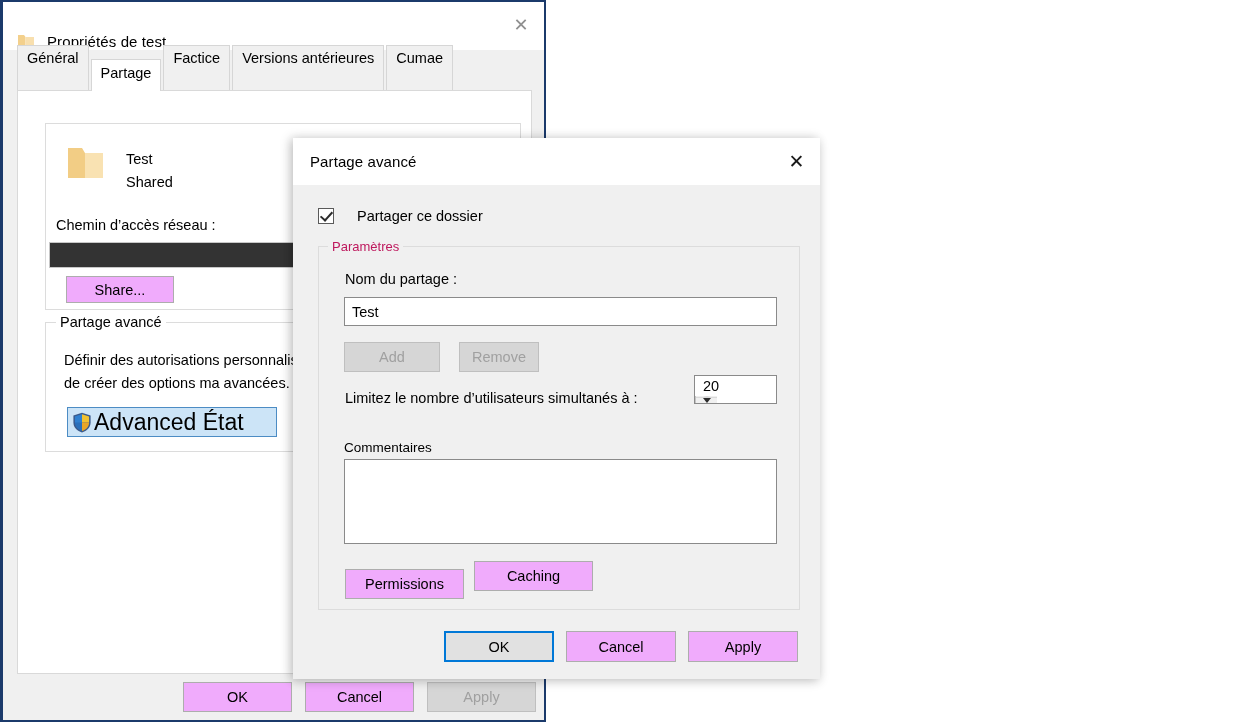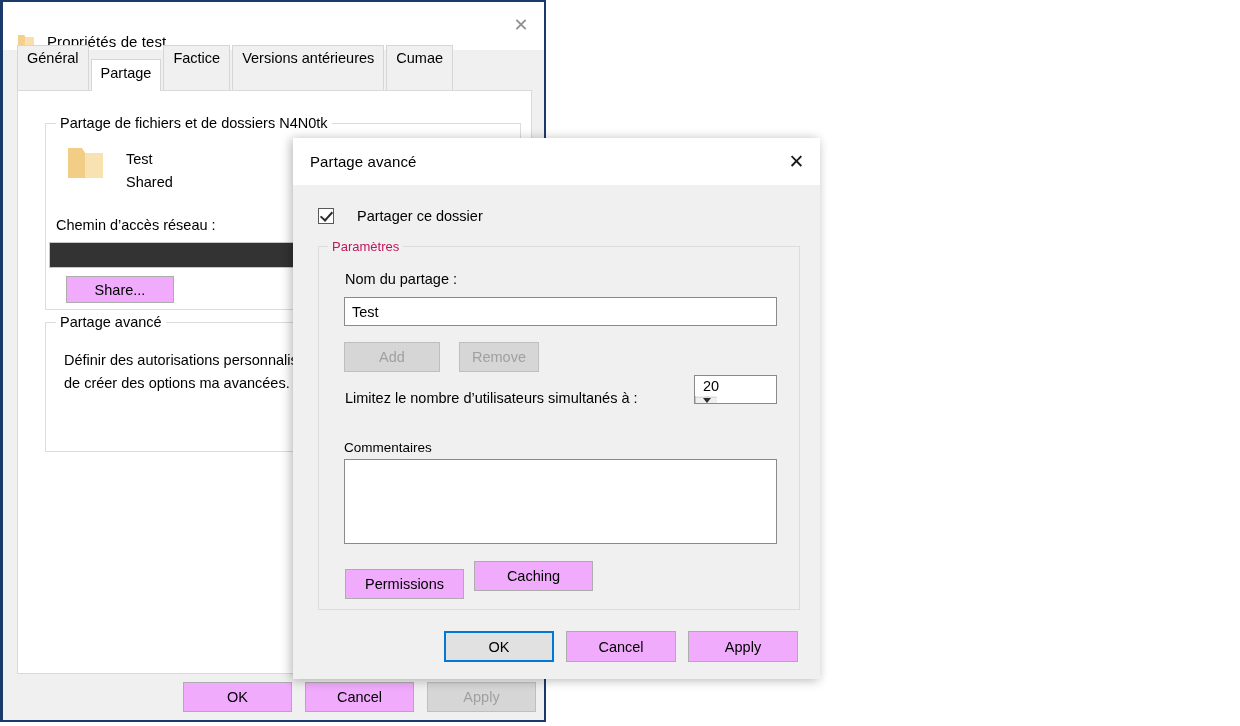--- a/index.html
+++ b/index.html
@@ -510,21 +510,20 @@
     <div class="tab">Général</div>
     <div class="tab active">Partage</div>
     <div class="tab">Factice</div>
     <div class="tab">Versions antérieures</div>
     <div class="tab">Cumae</div>
   </div>
 
   <div class="tabpanel">
 
     <div class="groupbox" id="gb-filesharing">
-      <span class="gb-legend">Partage de fichiers et de dossiers N4N0tk</span>
 
       <div class="share-folder-row">
         <span class="big-folder-icon">
           <svg viewBox="0 0 40 34" xmlns="http://www.w3.org/2000/svg">
             <path d="M2 2 L16 2 L19 7 L19 32 L2 32 Z" fill="#f2cd85"></path>
             <path d="M19 7 L37 7 L37 32 L19 32 Z" fill="#f9e2b2"></path>
           </svg>
         </span>
         <div class="share-name-lines">
           <div>Test</div>
@@ -539,20 +538,32 @@
     </div>
 
     <div class="groupbox" id="gb-advsharing">
       <span class="gb-legend">Partage avancé</span>
 
       <div class="adv-desc">
         <span>Définir des autorisations personnalisées permet</span>
         <span class="line2">de créer des options ma avancées.</span>
       </div>
 
+      <div class="btn-advanced">
+        <span class="shield">
+          <svg viewBox="0 0 20 21" xmlns="http://www.w3.org/2000/svg">
+            <path d="M10 0.8 L18.6 3.6 L18.6 10.5 C18.6 15.6 14.8 19.1 10 20.4 C5.2 19.1 1.4 15.6 1.4 10.5 L1.4 3.6 Z" fill="#3b5a8c"></path>
+            <path d="M10 2.3 L10 19 C6.1 17.8 2.9 14.8 2.9 10.5 L2.9 4.6 Z" fill="#2a6fba"></path>
+            <path d="M10 2.3 L17.1 4.6 L17.1 10.5 L10 10.5 Z" fill="#f2c230"></path>
+            <path d="M10 10.5 L17.1 10.5 C17.1 14.8 13.9 17.8 10 19 Z" fill="#e8a628"></path>
+            <path d="M2.9 4.6 L10 2.3 L10 10.5 L2.9 10.5 Z" fill="#2f7fcf"></path>
+          </svg>
+        </span>
+        <span class="lbl">Advanced État</span>
+      </div>
     </div>
 
   </div>
 
   <div id="props-footer">
     <div class="btn" id="props-ok">OK</div>
     <div class="btn" id="props-cancel">Cancel</div>
     <div class="btn disabled" id="props-apply">Apply</div>
   </div>
 

